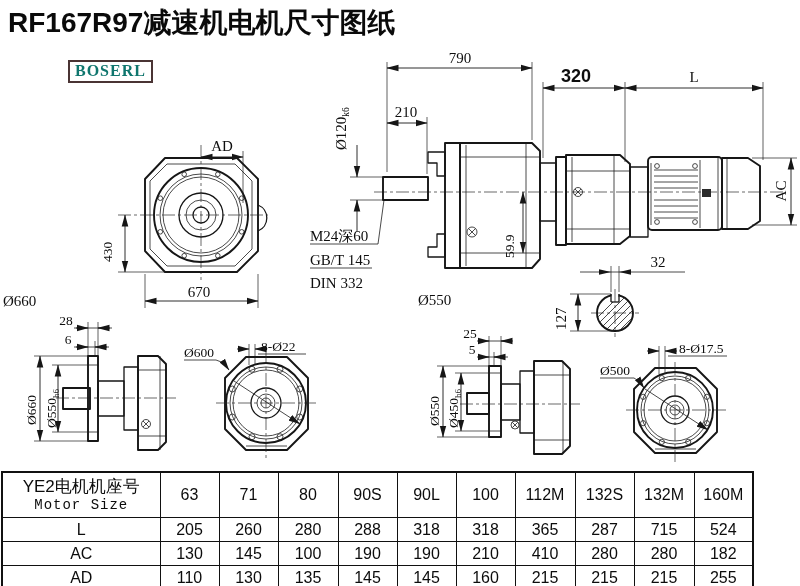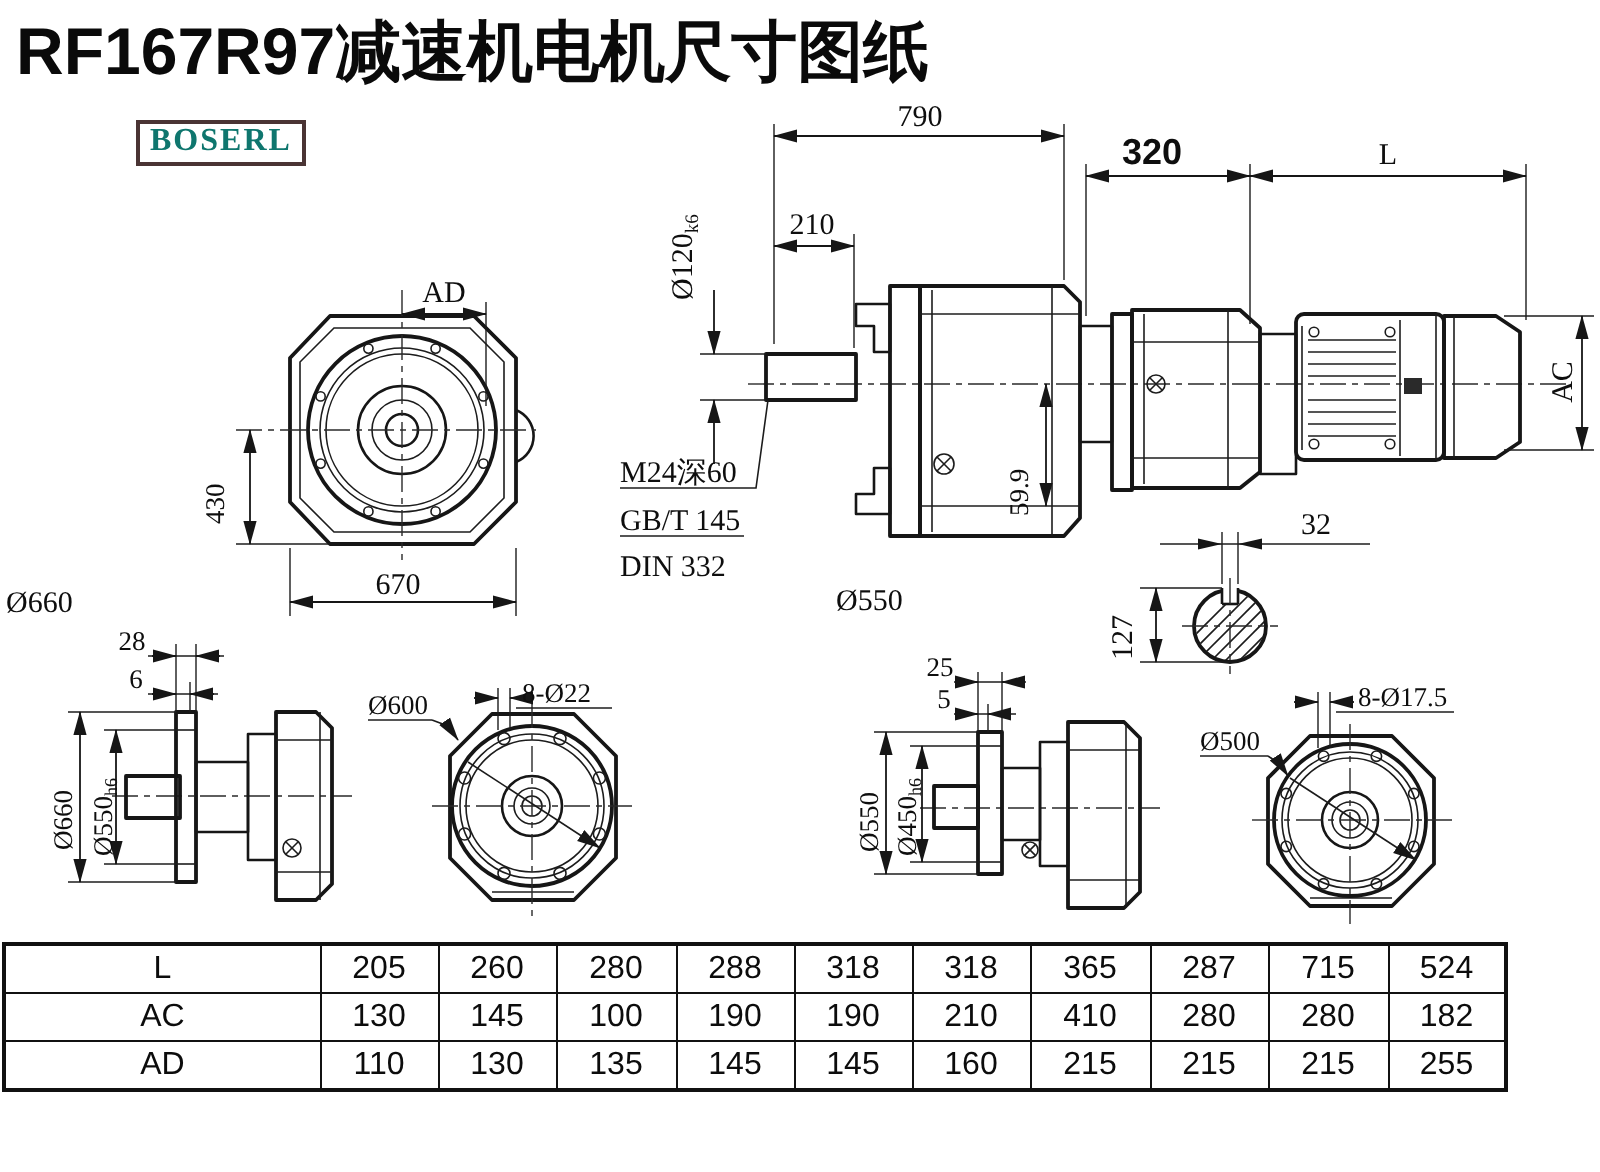--- a/index.html
+++ b/index.html
@@ -1,18 +1,18 @@
 <!DOCTYPE html>
 <html><head>
 <meta charset="utf-8">
 <style>
   html,body{margin:0;padding:0;background:#fff;}
   #stage{position:relative;width:800px;height:586px;background:#ffffff;overflow:hidden;
          font-family:"Liberation Sans",sans-serif;color:#111;}
-  #title{position:absolute;left:8px;top:4px;font-size:33px;font-weight:800;letter-spacing:0px;color:#0a0a0a;white-space:nowrap;}
+  #title{position:absolute;left:8px;top:4px;font-size:28px;font-weight:800;letter-spacing:0px;color:#0a0a0a;white-space:nowrap;}
   #brand{position:absolute;left:68px;top:60px;border:2px solid #4a3434;background:#fff;
          color:#0f766e;font-family:"Liberation Serif",serif;font-weight:700;font-size:16px;
          padding:0px 5px 1px 5px;letter-spacing:1px;}
   svg{position:absolute;left:0;top:0;}
   .ol{fill:none;stroke:#161616;stroke-width:1.9;stroke-linejoin:round;}
   .ml{fill:none;stroke:#161616;stroke-width:1.3;stroke-linejoin:round;}
   .th{fill:none;stroke:#1c1c1c;stroke-width:0.8;}
   .ext{fill:none;stroke:#1c1c1c;stroke-width:0.7;}
   .dim{fill:none;stroke:#161616;stroke-width:0.9;}
   .cl{fill:none;stroke:#2a2a2a;stroke-width:0.7;stroke-dasharray:13 3 3 3;}
@@ -377,20 +377,36 @@
         <col style="width:60px">
         <col style="width:59px">
       <col style="width:59px">
         <col style="width:59px">
         <col style="width:60px">
         <col style="width:59px">
       <col style="width:60px">
         <col style="width:59px">
     </colgroup>
     <tbody>
+      <tr class="hdr">
+        <td>
+          <div class="hcn">YE2电机机座号</div>
+          <div class="hen">Motor Size</div>
+        </td>
+        <td>63</td>
+        <td>71</td>
+        <td>80</td>
+        <td>90S</td>
+        <td>90L</td>
+        <td>100</td>
+        <td>112M</td>
+        <td>132S</td>
+        <td>132M</td>
+        <td>160M</td>
+      </tr>
       <tr>
         <td class="rowlbl">L</td>
         <td>205</td>
         <td>260</td>
         <td>280</td>
         <td>288</td>
         <td>318</td>
         <td>318</td>
         <td>365</td>
         <td>287</td>

